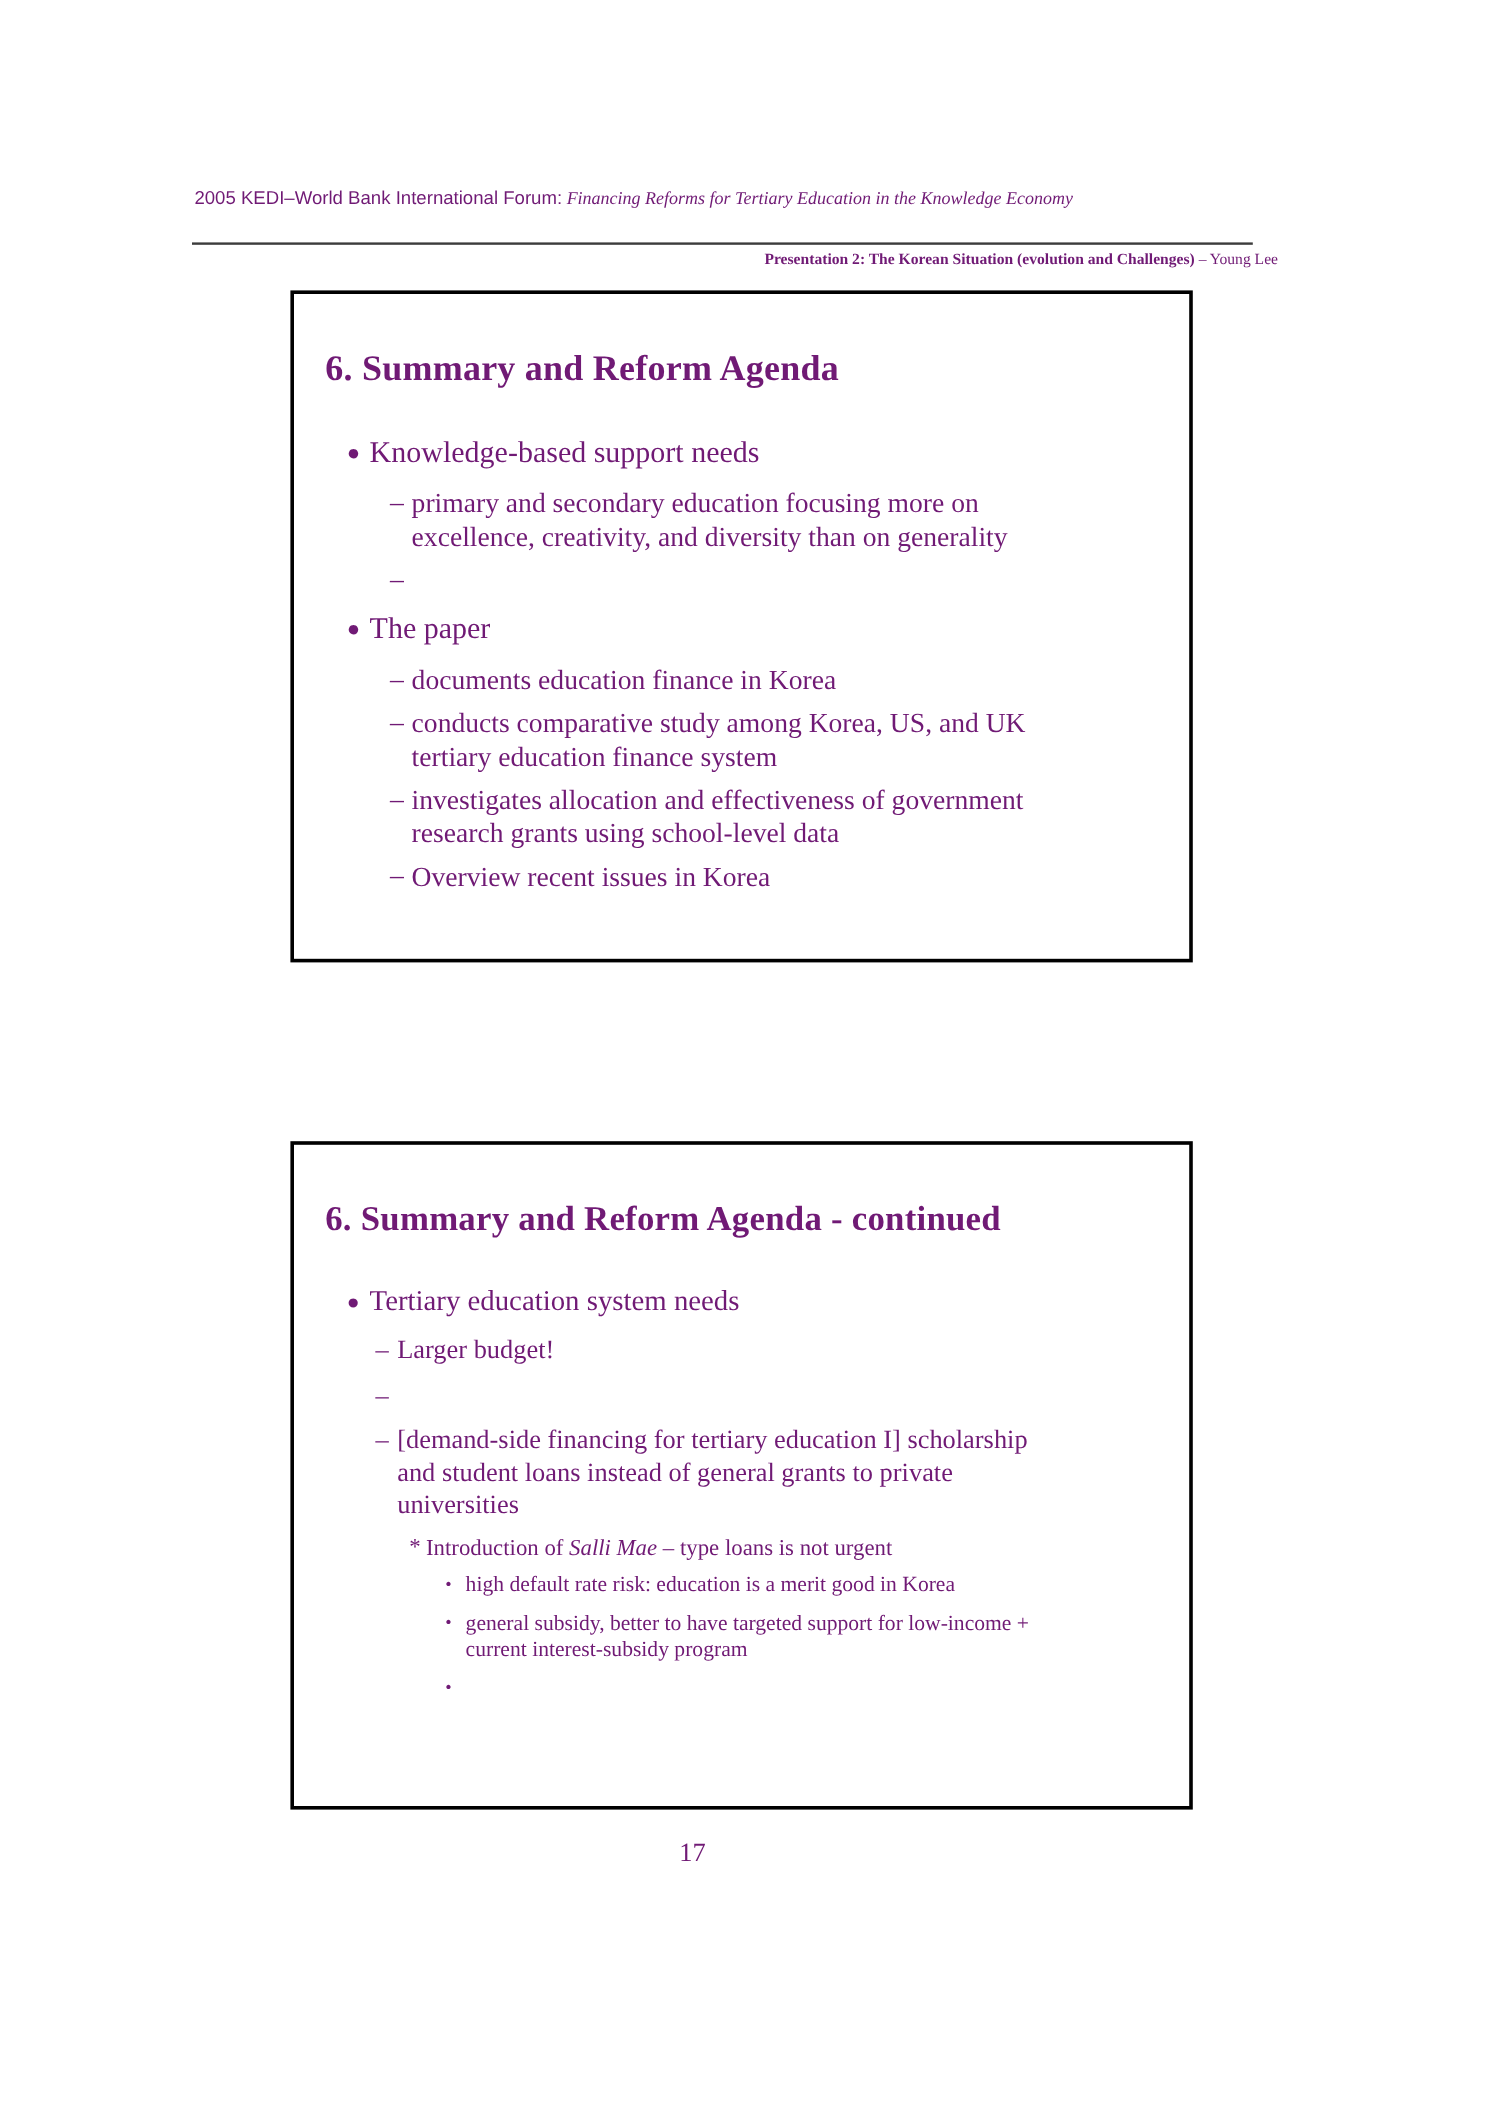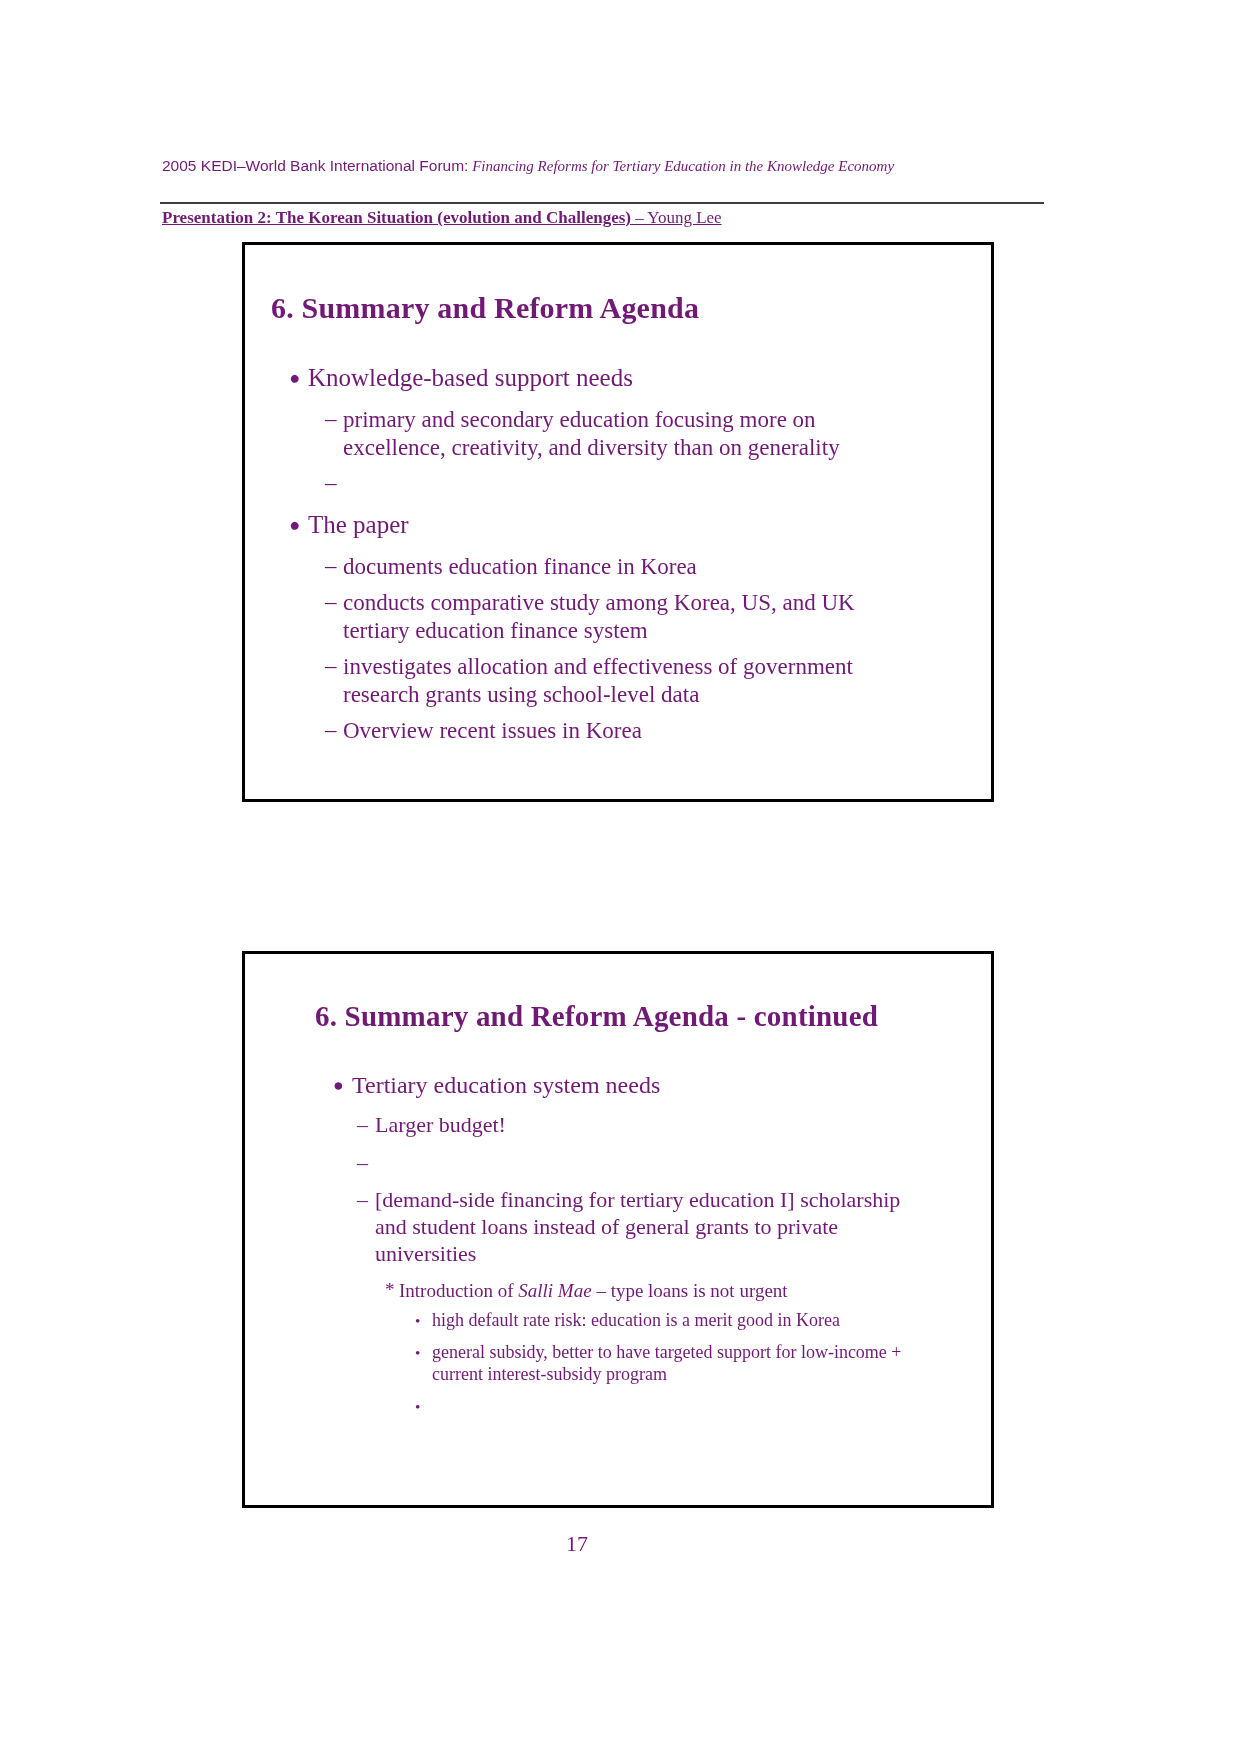--- a/index.html
+++ b/index.html
@@ -8,30 +8,30 @@
     background:#ffffff; color:#701a75;
     font-family:"Liberation Serif", serif;
     overflow:hidden;
   }
 
   
   .hdr-line1 { position:absolute; left:162px; top:157px; font-size:16px; white-space:nowrap; }
   .hdr-line1 .sans { font-family:"Liberation Sans", sans-serif; font-size:15.5px; }
   .hdr-line1 .ital { font-style:italic; font-size:15px; }
   .hdr-rule { position:absolute; left:160px; top:202px; width:884px; height:0; border-top:2px solid #3c3c3c; }
-  .hdr-line2 { position:absolute; left:162px; top:208px; width:903px; font-size:17px; white-space:nowrap;text-decoration:underline; }
+  .hdr-line2 { position:absolute; left:162px; top:208px; width:903px; text-align:right; font-size:13px; white-space:nowrap; }
   .hdr-line2 .bold { font-weight:bold; }
 
   
   .slide {
     position:absolute; left:242px; width:752px;
     border:3px solid #000; background:#fff; box-sizing:border-box;
   }
   .slide-1 { top:242px; height:560px; }
-  .slide-2 { top:951px; height:557px;padding-left:44px; }
+  .slide-2 { top:951px; height:557px; }
 
   .slide-title { margin:46px 0 0 26px; font-size:30px; font-weight:bold; letter-spacing:0.2px; }
   .slide-2 .slide-title { font-size:29px; }
 
   .content { margin-top:38px; }
   .slide-2 .content { margin-top:38px; }
 
   .li { display:flex; align-items:flex-start; }
   .tx { white-space:pre-line; line-height:1.22; }
   .mk { flex:none; }

